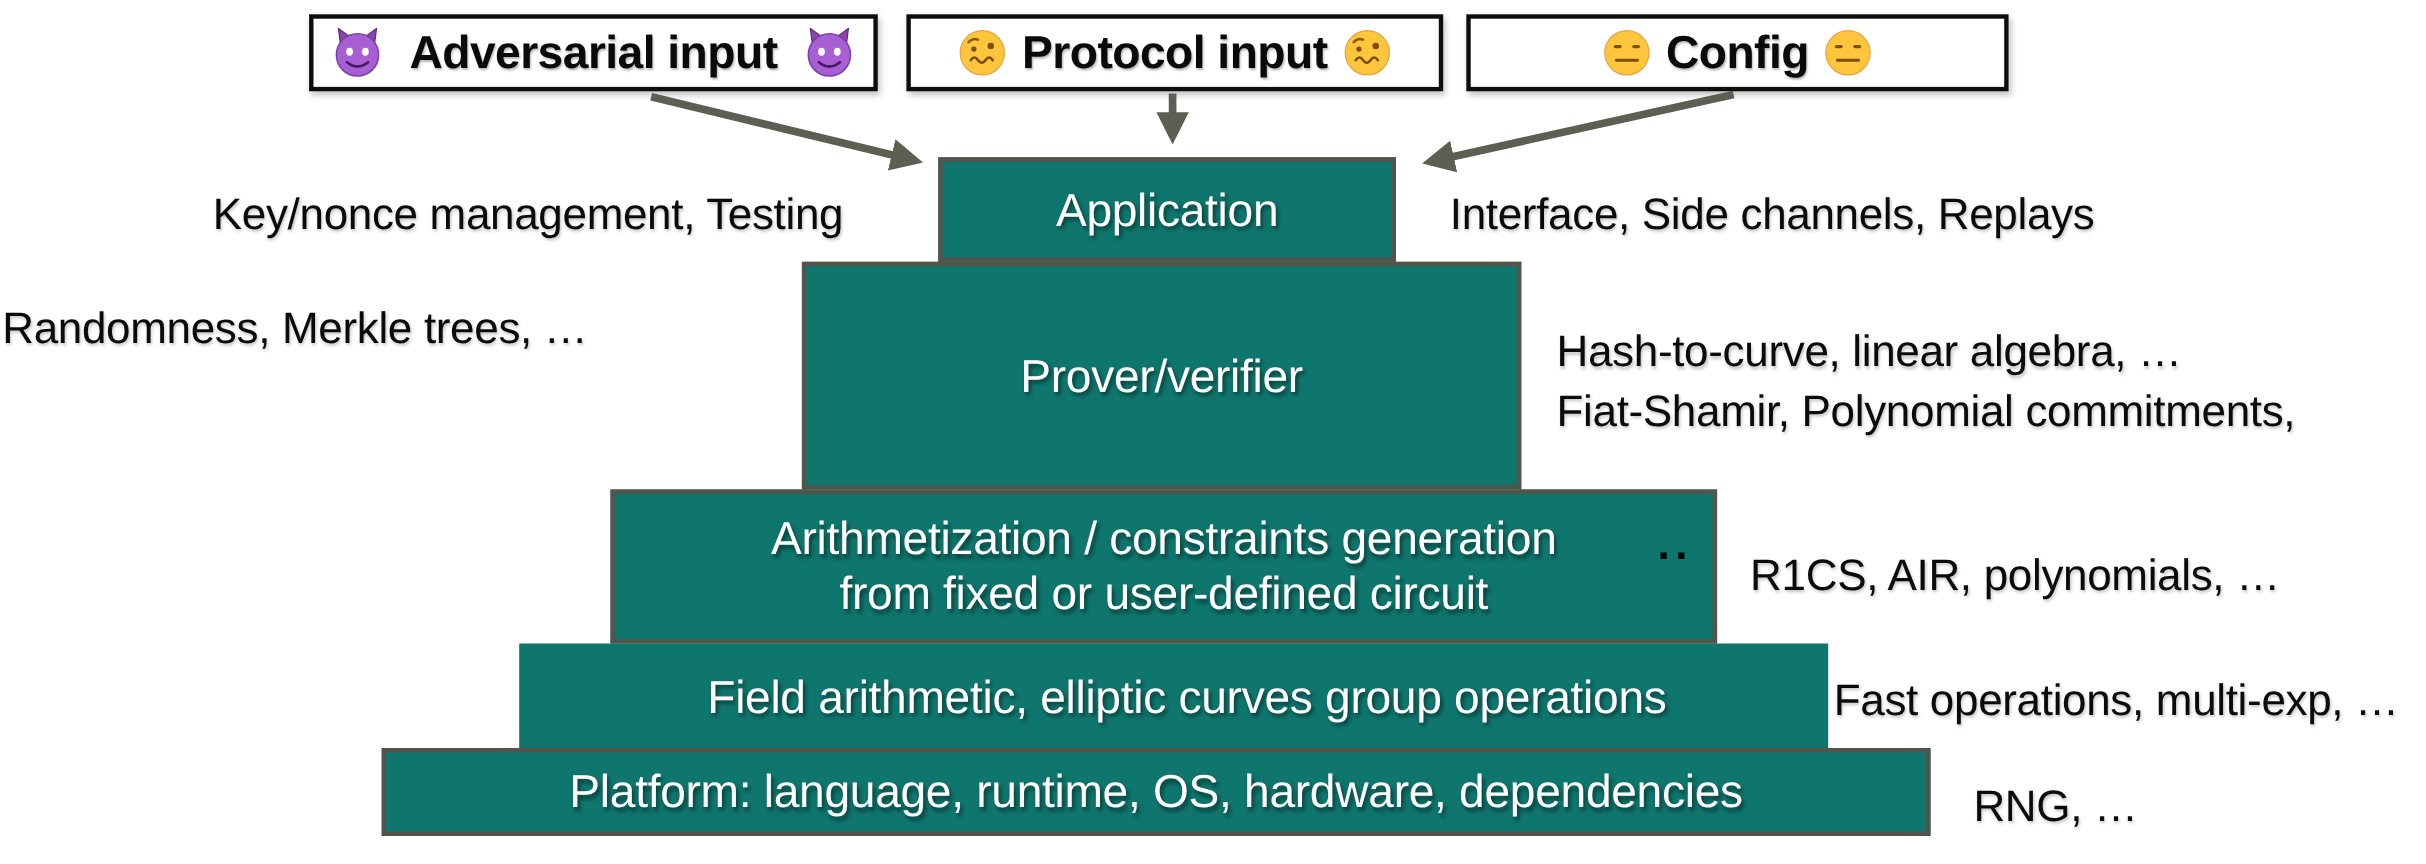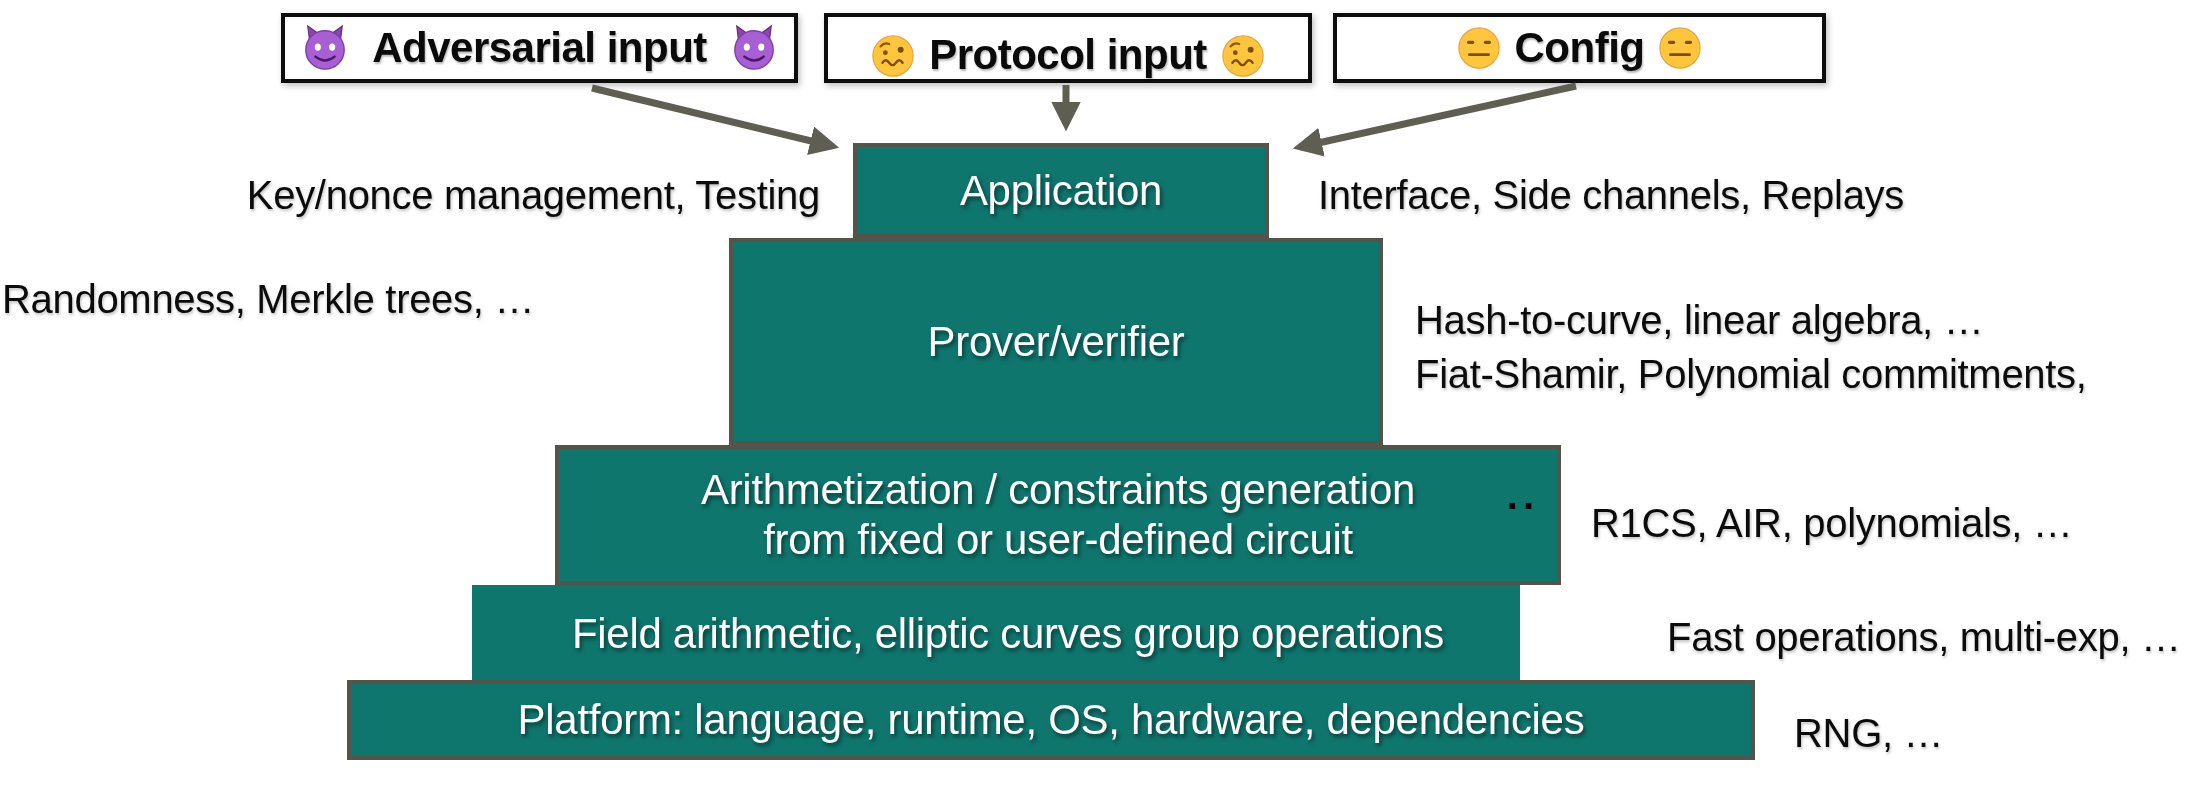--- a/index.html
+++ b/index.html
@@ -12,50 +12,50 @@
     position:absolute;top:13px;height:70px;box-sizing:border-box;
     background:#ffffff;border:4px solid #0d0d0d;
     display:flex;align-items:center;justify-content:center;gap:13px;
     box-shadow:2px 3px 6px rgba(0,0,0,0.25);
   }
   .input-box .lbl{
     font-size:42px;font-weight:700;color:#0a0a0a;letter-spacing:-0.5px;
     text-shadow:1px 2px 2px rgba(0,0,0,0.28);white-space:nowrap;
   }
   #input-adversarial{left:281px;width:517px;gap:24px;}
-  #input-protocol{left:824px;width:488px;align-items:flex-end;}
+  #input-protocol{left:824px;width:488px;}
   #input-config{left:1333px;width:493px;}
   .emoji{flex:0 0 auto;display:block;}
   
   #arrow-layer{position:absolute;left:0;top:0;pointer-events:none;}
   
   .layer{
     position:absolute;box-sizing:border-box;background:#0f766e;
     border:4px solid #55544B;
     display:flex;flex-direction:column;align-items:center;justify-content:center;
   }
   .layer .lbl{
     color:#ffffff;font-size:42px;line-height:1.18;text-align:center;white-space:nowrap;
     text-shadow:2px 3px 4px rgba(0,0,0,0.5);letter-spacing:-0.3px;
   }
   #layer-application{left:853px;top:143px;width:416px;height:95px;}
   #layer-prover{left:729px;top:238px;width:654px;height:207px;}
   #layer-arithmetization{left:555px;top:445px;width:1006px;height:140px;}
-  #layer-field{left:472px;top:585px;width:1048px;height:97px;border:none;padding-left:24px;}
+  #layer-field{left:472px;top:585px;width:1190px;height:97px;border:none;padding-left:24px;}
   #layer-platform{left:347px;top:680px;width:1408px;height:80px;}
   .arith-mark{
     position:absolute;right:18px;top:26px;color:#000000;font-size:40px;
     font-weight:700;letter-spacing:5px;line-height:1;
   }
   
   .note{
     position:absolute;color:#0b0b0b;font-size:40px;line-height:48px;white-space:nowrap;
     text-shadow:1px 2px 3px rgba(0,0,0,0.25);letter-spacing:-0.3px;
   }
-  #note-keynonce{left:140px;top:171px;width:680px;text-align:right;}
+  #note-keynonce{left:140px;top:171px;width:680px;text-align:center;}
   #note-interface{left:1318px;top:171px;}
   #note-hashing{left:2px;top:273px;line-height:52px;}
   #note-fiat{left:1415px;top:293px;line-height:54px;}
   #note-r1cs{left:1591px;top:499px;}
   #note-fast{left:1667px;top:613px;}
   #note-rng{left:1794px;top:709px;}
 </style>
 </head>
 <body>
 

